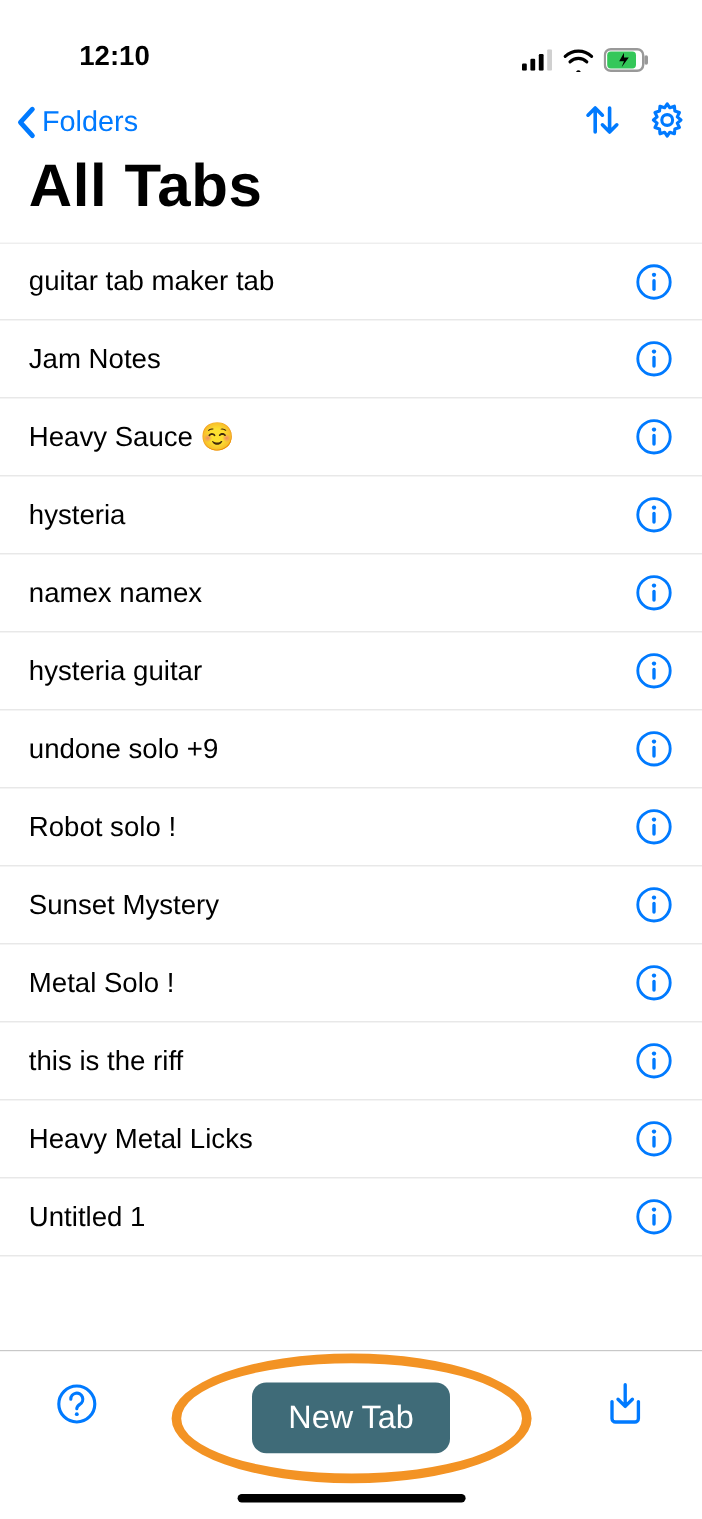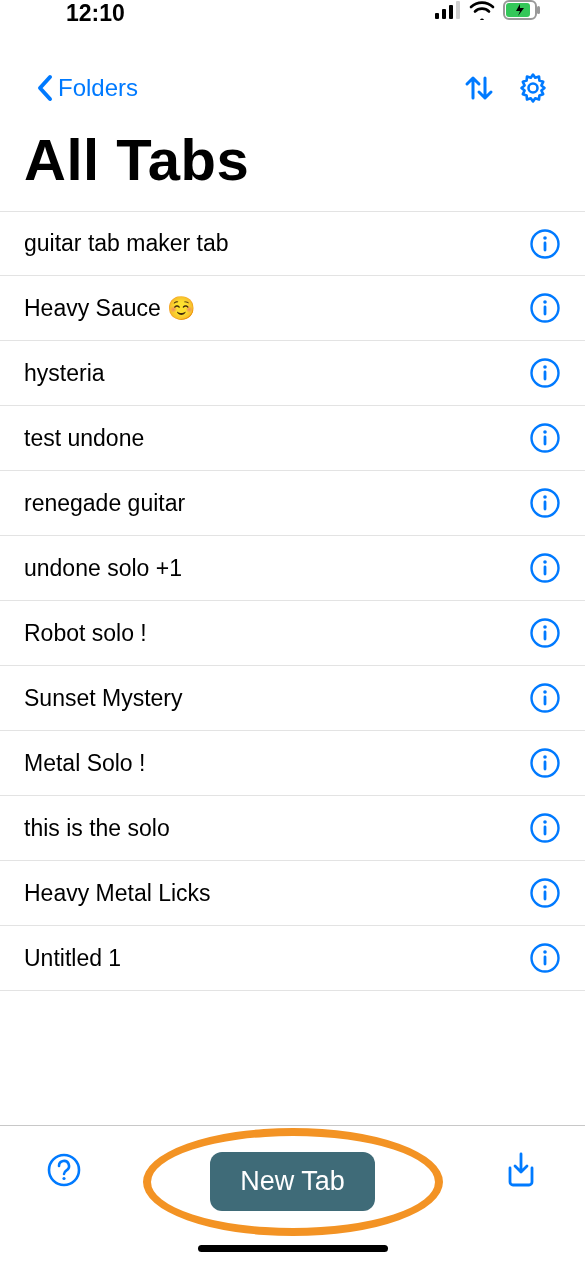--- a/index.html
+++ b/index.html
@@ -1,30 +1,30 @@
 <!DOCTYPE html>
 <html><head>
 <meta charset="utf-8">
 <style>
   * { box-sizing: border-box; margin: 0; padding: 0; }
   html, body { width: 585px; height: 1266px; font-family: -apple-system, "Helvetica Neue", Arial, sans-serif; background: #fff; color: #000; }
   .screen { width: 585px; height: 1266px; position: relative; display: flex; flex-direction: column; }
 
   
-  .statusbar { height: 60px; display: flex; align-items: flex-start; justify-content: space-between; padding: 0 44px 0 26px; }
+  .statusbar { height: 60px; display: flex; align-items: flex-end; justify-content: space-between; padding: 0 44px 0 26px; }
   .statusbar .time { font-size: 23px; font-weight: 600; margin-left: 40px;}
   .statusbar .right { display: flex; align-items: center; gap: 8px; }
 
   
-  .navbar { height: 56px; display: flex; align-items: center; justify-content: space-between; padding: 0 36px; }
+  .navbar { height: 56px; display: flex; align-items: flex-end; justify-content: space-between; padding: 0 13px; }
   .back { display: flex; align-items: center; color: #007aff; font-size: 24px; gap: 4px; cursor: pointer;}
   .nav-actions { display: flex; align-items: center; gap: 22px; }
 
   
-  .page-title { font-size: 58px; font-weight: 800; padding: 10px 24px 18px 24px; letter-spacing: 0.5px;}
+  .page-title { font-size: 50px; font-weight: 800; padding: 10px 24px 18px 24px; letter-spacing: 0.5px;}
 
   
   .list { flex: 1; overflow: hidden; }
   .row { display: flex; align-items: center; justify-content: space-between; padding: 0 24px; height: 65px; border-bottom: 1px solid #e3e3e3; gap: 48px; }
   .row:first-child { border-top: 1px solid #e3e3e3; }
   .row-title { font-size: 23px; font-weight: 400; }
   .info-btn { display: flex; align-items: center; cursor: pointer; }
 
   
   .toolbar-divider { height: 1px; background: #c8c8c8; }
@@ -105,61 +105,71 @@
         <div class="row-title">guitar tab maker tab</div>
         <div class="info-btn">
           <svg width="32" height="32" viewBox="0 0 32 32">
             <circle cx="16" cy="16" r="13.5" fill="none" stroke="#007aff" stroke-width="2.4"></circle>
             <circle cx="16" cy="10" r="1.8" fill="#007aff"></circle>
             <rect x="14.6" y="13.5" width="2.8" height="10" rx="1.4" fill="#007aff"></rect>
           </svg>
         </div>
       </div>
       <div class="row">
+        <div class="row-title">Jam Notes</div>
+        <div class="info-btn">
+          <svg width="32" height="32" viewBox="0 0 32 32">
+            <circle cx="16" cy="16" r="13.5" fill="none" stroke="#007aff" stroke-width="2.4"></circle>
+            <circle cx="16" cy="10" r="1.8" fill="#007aff"></circle>
+            <rect x="14.6" y="13.5" width="2.8" height="10" rx="1.4" fill="#007aff"></rect>
+          </svg>
+        </div>
+      </div>
+      <div class="row">
         <div class="row-title">Heavy Sauce ☺️</div>
         <div class="info-btn">
           <svg width="32" height="32" viewBox="0 0 32 32">
             <circle cx="16" cy="16" r="13.5" fill="none" stroke="#007aff" stroke-width="2.4"></circle>
             <circle cx="16" cy="10" r="1.8" fill="#007aff"></circle>
             <rect x="14.6" y="13.5" width="2.8" height="10" rx="1.4" fill="#007aff"></rect>
           </svg>
         </div>
       </div>
       <div class="row">
         <div class="row-title">hysteria</div>
         <div class="info-btn">
           <svg width="32" height="32" viewBox="0 0 32 32">
             <circle cx="16" cy="16" r="13.5" fill="none" stroke="#007aff" stroke-width="2.4"></circle>
             <circle cx="16" cy="10" r="1.8" fill="#007aff"></circle>
             <rect x="14.6" y="13.5" width="2.8" height="10" rx="1.4" fill="#007aff"></rect>
           </svg>
         </div>
       </div>
       <div class="row">
-        <div class="row-title">test undone</div>
-        <div class="info-btn">
-          <svg width="32" height="32" viewBox="0 0 32 32">
-            <circle cx="16" cy="16" r="13.5" fill="none" stroke="#007aff" stroke-width="2.4"></circle>
-            <circle cx="16" cy="10" r="1.8" fill="#007aff"></circle>
-            <rect x="14.6" y="13.5" width="2.8" height="10" rx="1.4" fill="#007aff"></rect>
-          </svg>
-        </div>
-      </div>
-      <div class="row">
-        <div class="row-title">renegade guitar</div>
-        <div class="info-btn">
-          <svg width="32" height="32" viewBox="0 0 32 32">
-            <circle cx="16" cy="16" r="13.5" fill="none" stroke="#007aff" stroke-width="2.4"></circle>
-            <circle cx="16" cy="10" r="1.8" fill="#007aff"></circle>
-            <rect x="14.6" y="13.5" width="2.8" height="10" rx="1.4" fill="#007aff"></rect>
-          </svg>
-        </div>
-      </div>
-      <div class="row">
-        <div class="row-title">undone solo +1</div>
+        <div class="row-title">namex namex</div>
+        <div class="info-btn">
+          <svg width="32" height="32" viewBox="0 0 32 32">
+            <circle cx="16" cy="16" r="13.5" fill="none" stroke="#007aff" stroke-width="2.4"></circle>
+            <circle cx="16" cy="10" r="1.8" fill="#007aff"></circle>
+            <rect x="14.6" y="13.5" width="2.8" height="10" rx="1.4" fill="#007aff"></rect>
+          </svg>
+        </div>
+      </div>
+      <div class="row">
+        <div class="row-title">hysteria guitar</div>
+        <div class="info-btn">
+          <svg width="32" height="32" viewBox="0 0 32 32">
+            <circle cx="16" cy="16" r="13.5" fill="none" stroke="#007aff" stroke-width="2.4"></circle>
+            <circle cx="16" cy="10" r="1.8" fill="#007aff"></circle>
+            <rect x="14.6" y="13.5" width="2.8" height="10" rx="1.4" fill="#007aff"></rect>
+          </svg>
+        </div>
+      </div>
+      <div class="row">
+        <div class="row-title">undone solo +9</div>
         <div class="info-btn">
           <svg width="32" height="32" viewBox="0 0 32 32">
             <circle cx="16" cy="16" r="13.5" fill="none" stroke="#007aff" stroke-width="2.4"></circle>
             <circle cx="16" cy="10" r="1.8" fill="#007aff"></circle>
             <rect x="14.6" y="13.5" width="2.8" height="10" rx="1.4" fill="#007aff"></rect>
           </svg>
         </div>
       </div>
       <div class="row">
         <div class="row-title">Robot solo !</div>
@@ -185,21 +195,21 @@
         <div class="row-title">Metal Solo !</div>
         <div class="info-btn">
           <svg width="32" height="32" viewBox="0 0 32 32">
             <circle cx="16" cy="16" r="13.5" fill="none" stroke="#007aff" stroke-width="2.4"></circle>
             <circle cx="16" cy="10" r="1.8" fill="#007aff"></circle>
             <rect x="14.6" y="13.5" width="2.8" height="10" rx="1.4" fill="#007aff"></rect>
           </svg>
         </div>
       </div>
       <div class="row">
-        <div class="row-title">this is the solo</div>
+        <div class="row-title">this is the riff</div>
         <div class="info-btn">
           <svg width="32" height="32" viewBox="0 0 32 32">
             <circle cx="16" cy="16" r="13.5" fill="none" stroke="#007aff" stroke-width="2.4"></circle>
             <circle cx="16" cy="10" r="1.8" fill="#007aff"></circle>
             <rect x="14.6" y="13.5" width="2.8" height="10" rx="1.4" fill="#007aff"></rect>
           </svg>
         </div>
       </div>
       <div class="row">
         <div class="row-title">Heavy Metal Licks</div>

